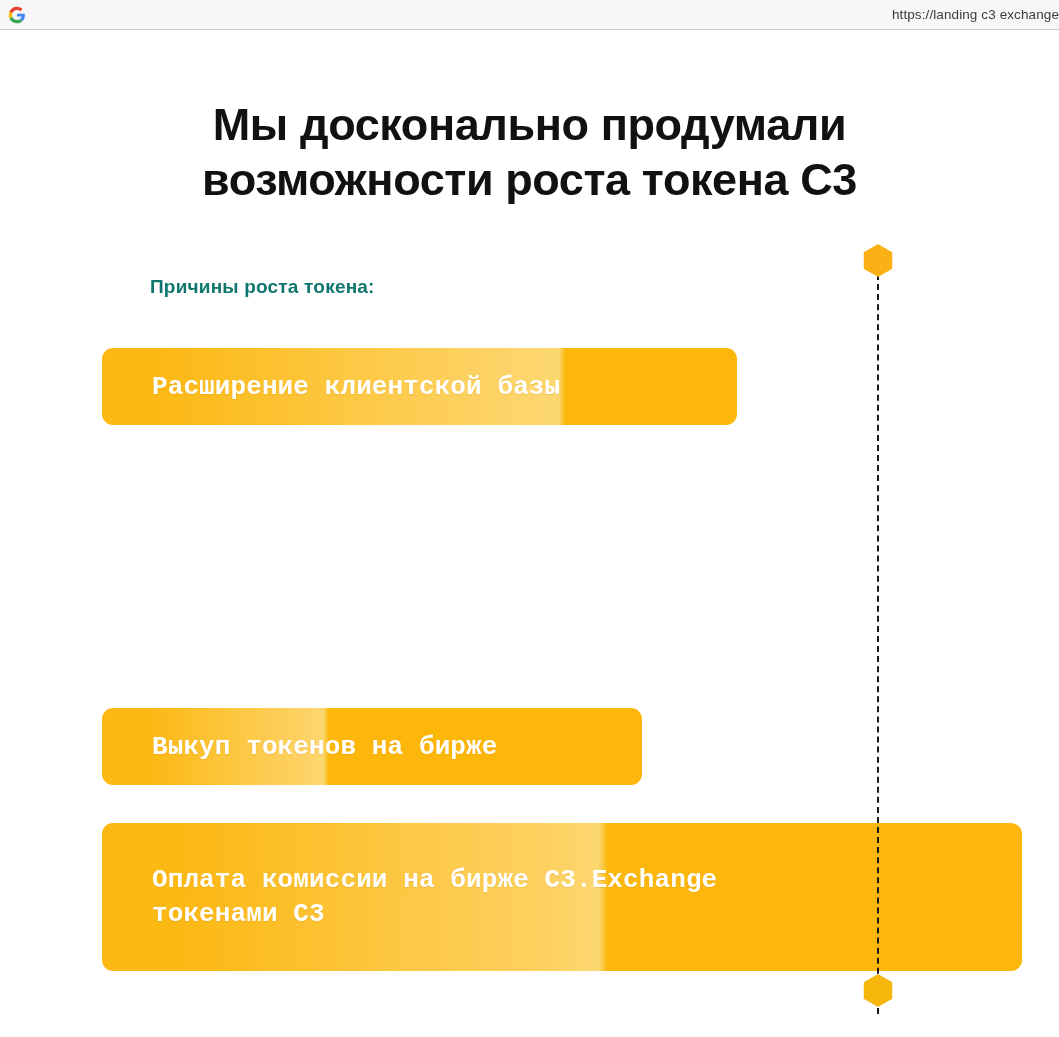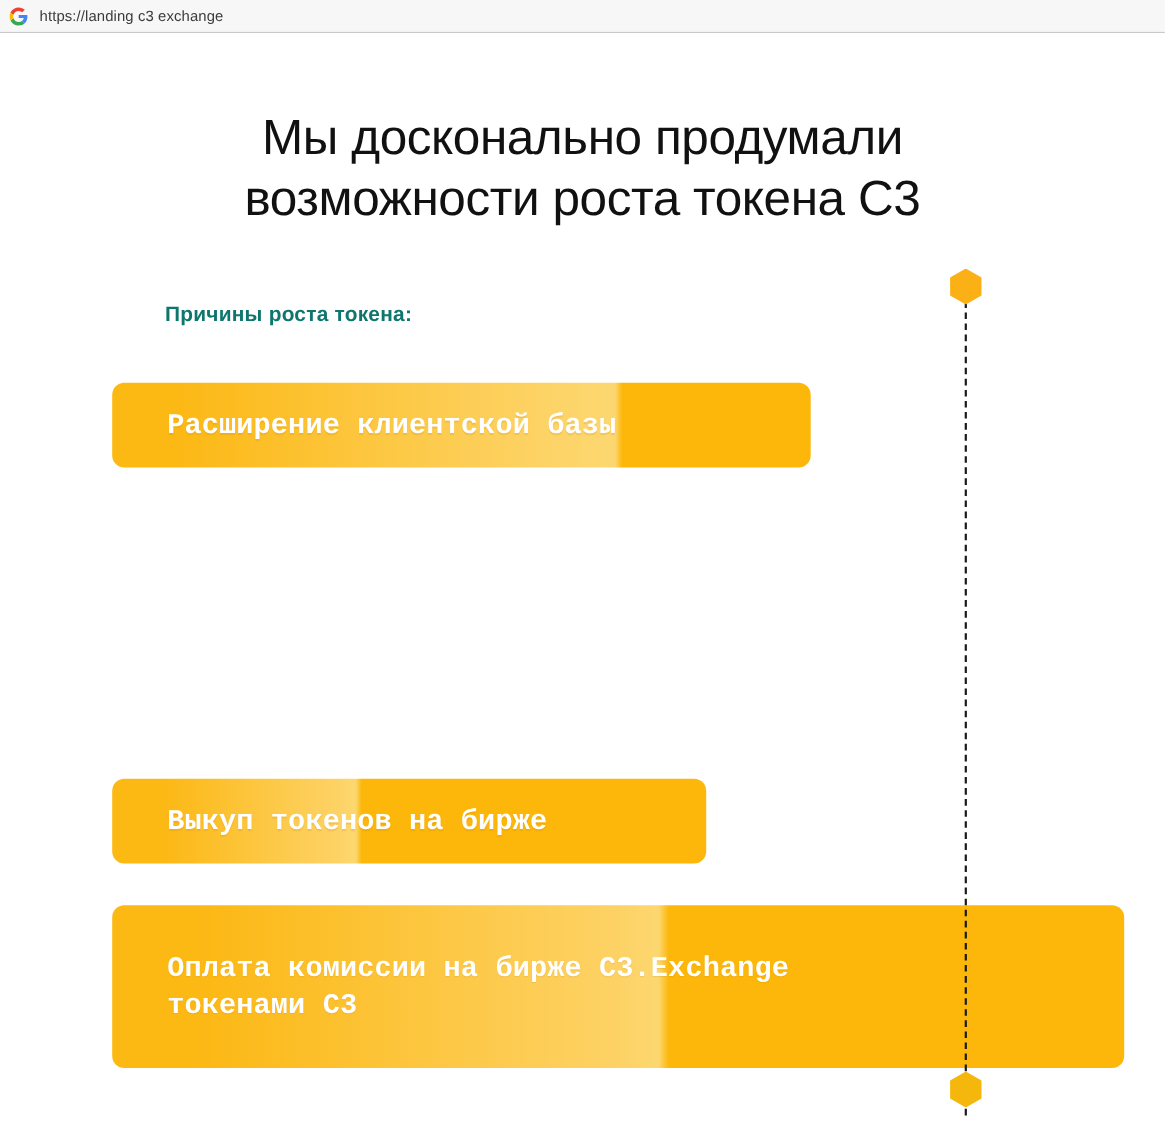--- a/index.html
+++ b/index.html
@@ -20,20 +20,21 @@
   .browser-bar {
     position: absolute;
     left: 0; top: 0;
     width: 1059px;
     height: 30px;
     background: #f7f7f7;
     border-bottom: 1px solid #c9c9c9;
     display: flex;
     align-items: center;
     box-sizing: border-box;
+    justify-content: space-between;
   }
   .g-icon {
     width: 18px;
     height: 18px;
     margin-left: 8px;
     margin-right: 10px;
     flex: 0 0 auto;
     display: block;
   }
   .url-text {
@@ -55,21 +56,21 @@
 
   
   .headline {
     position: absolute;
     left: 0;
     top: 36px;
     width: 1059px;
     text-align: center;
     font-size: 45px;
     line-height: 55px;
-    font-weight: normal;
+    font-weight: bold;
     color: #111111;
     letter-spacing: -0.4px;
     font-family: "Liberation Sans", "DejaVu Sans", sans-serif;
   }
   .headline .line {
     display: block;
     white-space: nowrap;
   }
 
   

